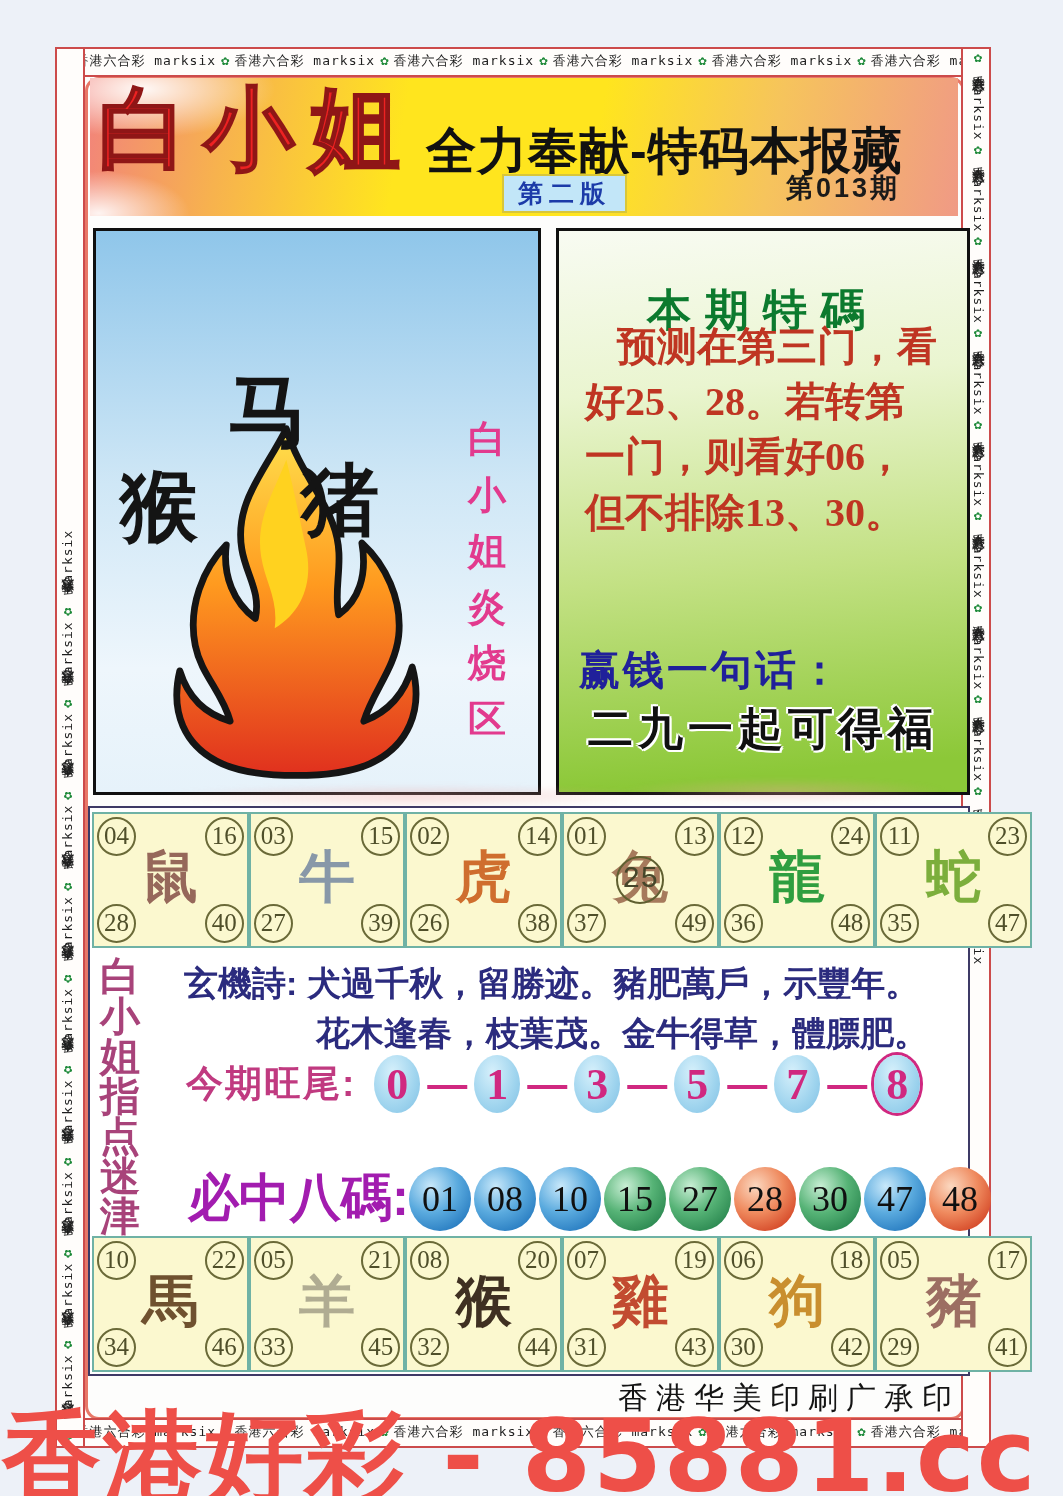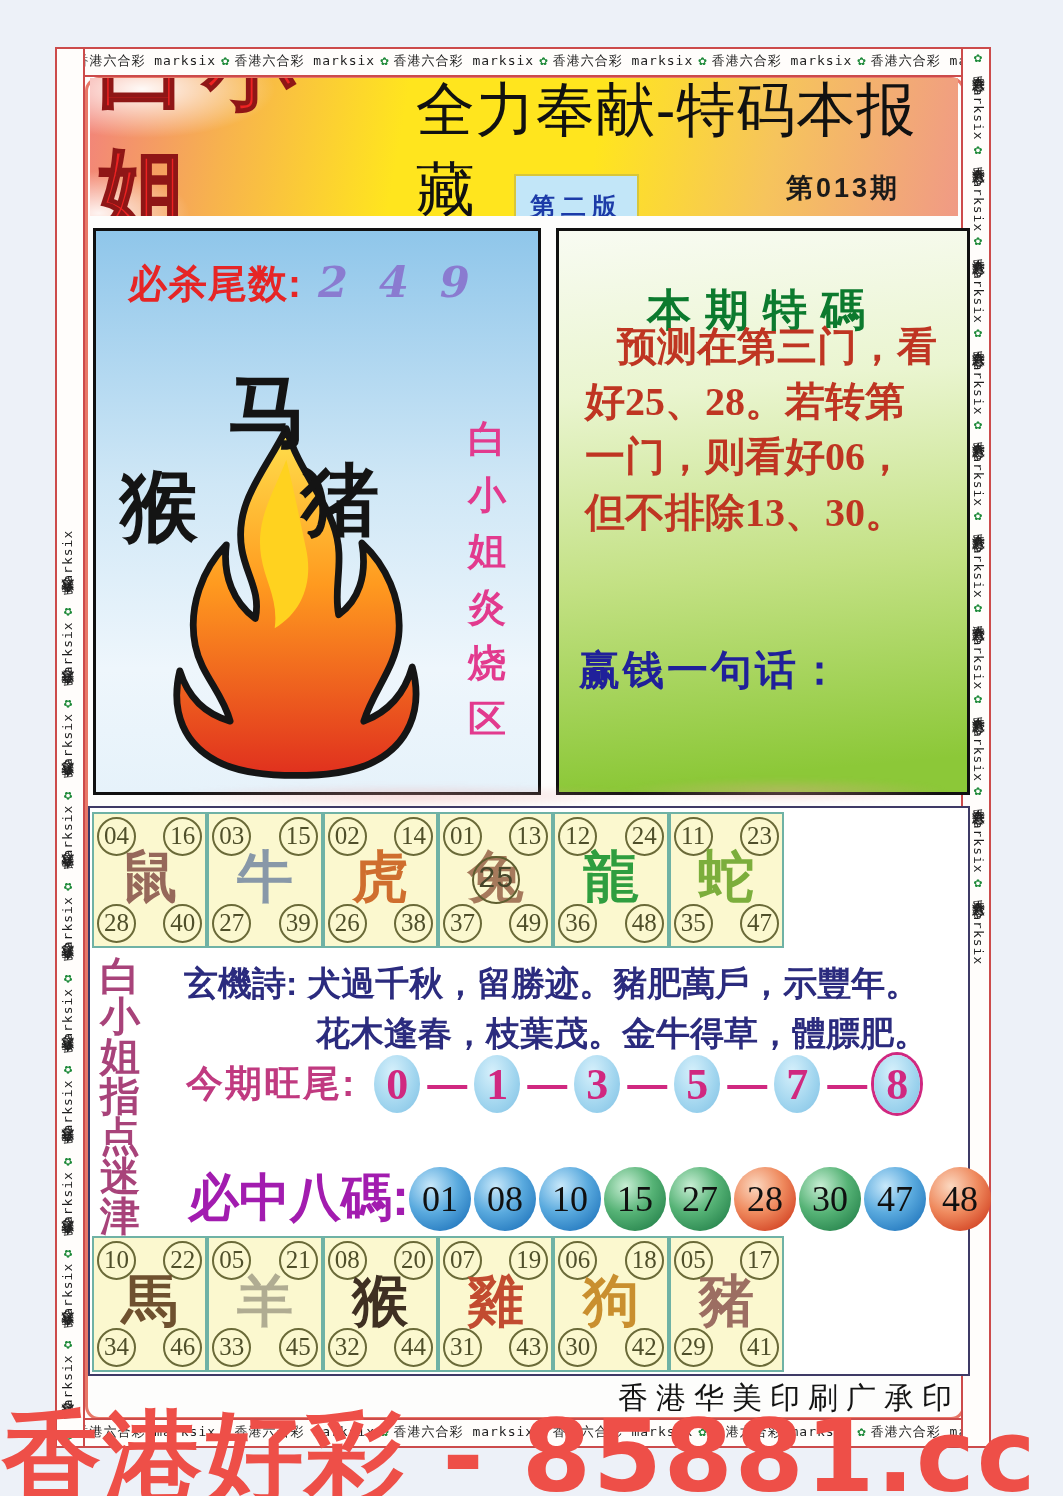--- a/index.html
+++ b/index.html
@@ -23,24 +23,24 @@
 
   
   .banner{position:absolute;left:90px;top:78px;width:868px;height:138px;overflow:hidden;
     background:
       radial-gradient(ellipse 190px 70px at 6% 8%,rgba(255,255,255,.95),rgba(255,255,255,0) 70%),
       radial-gradient(ellipse 130px 60px at 1% 98%,rgba(255,255,255,.9),rgba(255,255,255,0) 70%),
       linear-gradient(100deg,#f2837b 0%,#f7b24e 16%,#ffe51e 36%,#ffe51e 58%,#f6c45c 78%,#f09a85 100%);}
   .banner-row{display:flex;align-items:center;height:104px;padding-left:8px;gap:10px;}
   .brand{font-size:90px;font-weight:bold;color:#ee2222;letter-spacing:16px;
          -webkit-text-stroke:2px #8f1616;font-family:"Liberation Serif",serif;}
-  .title-black{font-size:59px;font-weight:normal;color:#111;letter-spacing:1px;margin-top:42px;}
+  .title-black{font-size:50px;font-weight:bold;color:#111;letter-spacing:1px;margin-top:42px;}
   .issue{position:absolute;right:58px;top:92px;font-size:27px;font-weight:bold;color:#1a1a1a;letter-spacing:3px;}
-  .edition{position:absolute;left:424px;top:96px;background:#c2e6f8;color:#1c3ba8;
-           border:2px solid #d8c63a;padding:14px 14px;font-size:25px;font-weight:bold;letter-spacing:6px;}
+  .edition{position:absolute;left:412px;top:96px;background:#c2e6f8;color:#1c3ba8;
+           border:2px solid #d8c63a;padding:1px 14px;font-size:25px;font-weight:bold;letter-spacing:6px;}
 
   
   .burn-box{position:absolute;left:93px;top:228px;width:442px;height:561px;border:3px solid #101010;
             background:linear-gradient(#8fc6ea,#cfe7f6 45%,#eef6fc 78%,#e6f2fa);}
   .kill-row{position:absolute;left:32px;display:flex;align-items:baseline;gap:16px;white-space:nowrap;}
   #kill1{top:26px;} #kill2{top:80px;}
   .kill-label{font-size:39px;font-weight:bold;color:#e62525;letter-spacing:1px;}
   .kill-value{font-size:43px;font-weight:bold;font-style:italic;color:#8a7bd0;
               font-family:"DejaVu Serif",serif;letter-spacing:8px;}
   .flame-svg{position:absolute;left:45px;top:190px;width:310px;height:368px;}
@@ -62,21 +62,21 @@
   .slogan{position:absolute;top:468px;left:0;right:0;text-align:center;font-size:45px;font-weight:bold;
           color:#101010;letter-spacing:5px;
           text-shadow:2px 0 0 #fff,-2px 0 0 #fff,0 2px 0 #fff,0 -2px 0 #fff,2px 2px 0 #fff,-2px -2px 0 #fff;}
 
   .smudge{position:absolute;background:radial-gradient(ellipse,rgba(240,160,160,.35),transparent 70%);filter:blur(2px);}
   #smudge1{left:150px;top:784px;width:520px;height:24px;}
   #smudge2{left:620px;top:778px;width:330px;height:26px;}
 
   
   .main-panel{position:absolute;left:88px;top:806px;width:878px;height:566px;background:#fff;border:2px solid #3e3a66;}
-  .zgrid{position:absolute;left:2px;width:692px;height:136px;display:grid;grid-template-columns:repeat(6,1fr);}
+  .zgrid{position:absolute;left:2px;width:940px;height:136px;display:grid;grid-template-columns:repeat(6,1fr);}
   #zgrid-top{top:4px;} #zgrid-bottom{top:428px;}
   .zcell{position:relative;background:#fbf8cf;border:2px solid #6fb2a5;}
   .znum{position:absolute;width:35px;height:35px;border:2px solid #6a6a38;border-radius:50%;
         color:#4f4f2a;font-family:"Liberation Serif",serif;font-size:25px;line-height:33px;text-align:center;}
   .tl{left:3px;top:3px;} .tr{right:3px;top:3px;} .bl{left:3px;bottom:3px;} .br{right:3px;bottom:3px;}
   .zanimal{position:absolute;left:50%;top:50%;transform:translate(-50%,-52%);font-size:56px;
            font-weight:bold;font-family:"Liberation Serif",serif;}
   .zcenter{position:absolute;left:50%;top:50%;transform:translate(-50%,-50%);width:44px;height:44px;
            border:2px solid #5f5f30;border-radius:50%;font-size:30px;line-height:42px;color:#46462a;
            text-align:center;font-family:Liberation Mono, monospace;}
@@ -129,24 +129,20 @@
   <div class="banner">
     <div class="banner-row">
       <span class="brand">白小姐</span>
       <span class="title-black">全力奉献-特码本报藏</span>
     </div>
     <span class="issue">第013期</span>
     <span class="edition">第二版</span>
   </div>
 
   <div class="burn-box">
-    <div class="kill-row" id="kill1">
-      <span class="kill-label">必杀尾数:</span>
-      <span class="kill-value">2 4 9</span>
-    </div>
 
     <svg class="flame-svg" viewBox="0 0 320 380">
       <defs>
         <linearGradient id="fg" x1="0" y1="0" x2="0" y2="1">
           <stop offset="0" stop-color="#ffe14d"></stop>
           <stop offset="0.45" stop-color="#ff9a1f"></stop>
           <stop offset="1" stop-color="#e0301e"></stop>
         </linearGradient>
       </defs>
       <path d="M150 8 C 128 52, 96 84, 104 132 C 108 158, 124 176, 118 204
@@ -161,20 +157,21 @@
     <span class="flame-char" id="flame-top">马</span>
     <span class="flame-char" id="flame-left">猴</span>
     <span class="flame-char" id="flame-right">猪</span>
     <div class="burn-side">白小姐炎烧区</div>
   </div>
 
   <div class="special-box">
     <div class="special-title">本期特碼</div>
     <div class="prediction">预测在第三门，看好25、28。若转第一门，则看好06，但不排除13、30。</div>
     <div class="slogan-label">赢钱一句话：</div>
+    <div class="slogan">二九一起可得福</div>
   </div>
 
   <div class="smudge" id="smudge1"></div>
   <div class="smudge" id="smudge2"></div>
 
   <div class="main-panel">
 
     <div class="zgrid" id="zgrid-top">
       <div class="zcell">
         <span class="znum tl">04</span>

